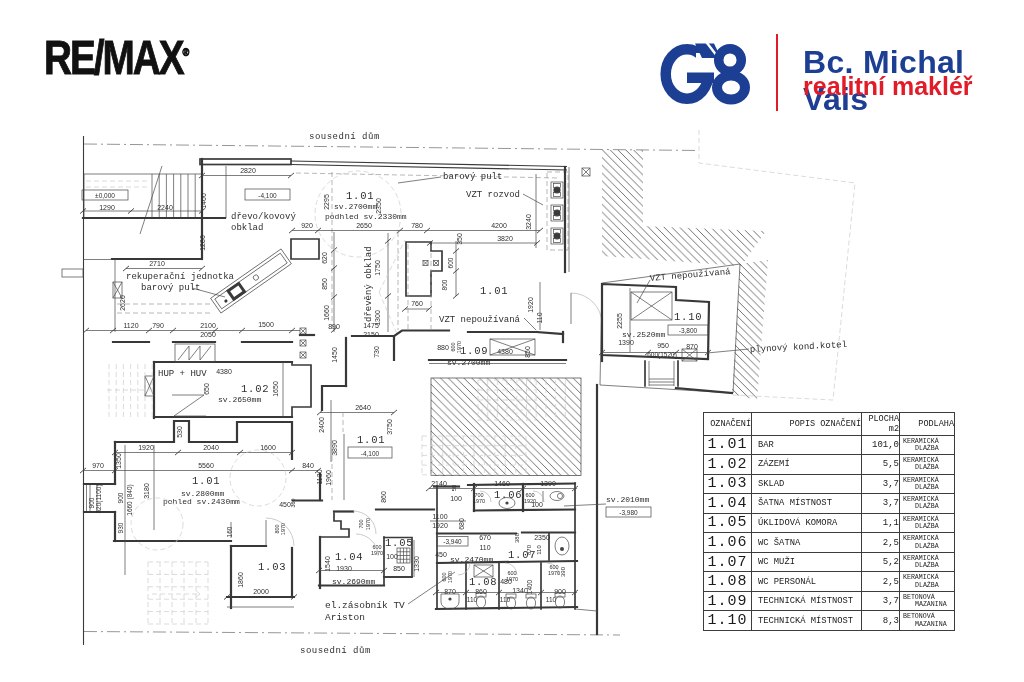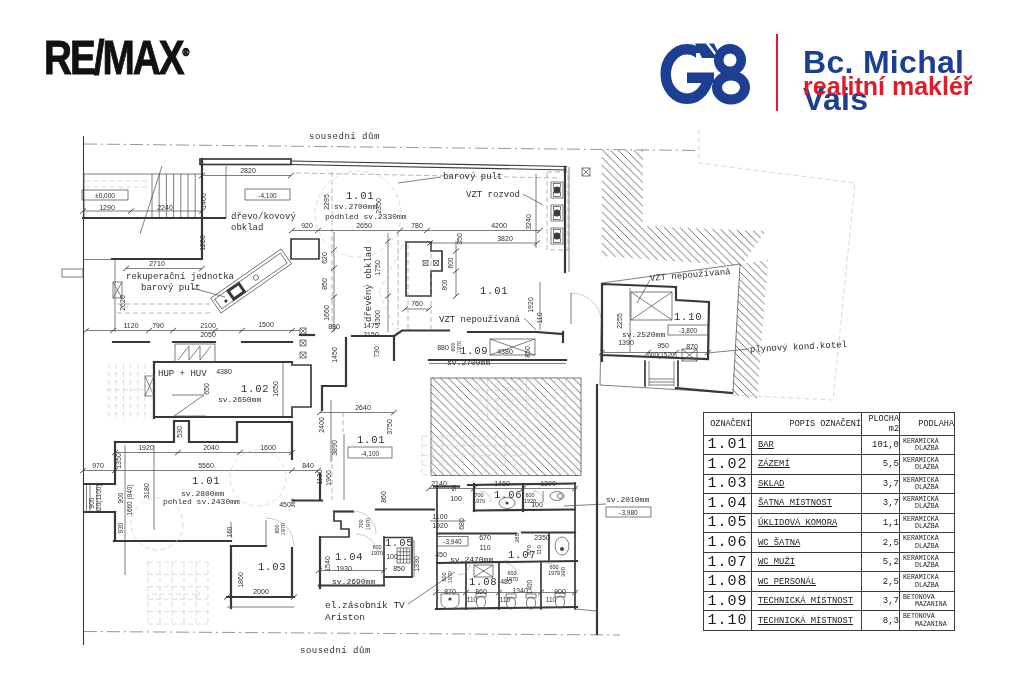--- a/index.html
+++ b/index.html
@@ -25,21 +25,21 @@
 #vais1 { position:absolute; left:803px; top:44px; color:#1c3f94; font-weight:bold; font-size:32px; letter-spacing:0.3px; }
 #vais2 { position:absolute; left:803px; top:72px; color:#e11b28; font-weight:bold; font-size:25px; }
 #redline { position:absolute; left:775.5px; top:34px; width:2.6px; height:77px; background:#e11b28; }
 
 #tbl { position:absolute; left:703px; top:412px; border-collapse:collapse;
   font-family:"Liberation Mono",monospace; color:#1a1a1a; table-layout:fixed; }
 #tbl td, #tbl th { border:1.4px solid #3c3c3c; overflow:hidden; white-space:nowrap; }
 #tbl th { font-size:8.5px; font-weight:normal; height:22.5px; text-align:right; }
 #tbl td { height:19.55px; }
 td.c1 { width:48px; font-size:15px; text-align:center; letter-spacing:1px; }
-td.c2 { width:110px; font-size:8.8px; padding-left:6px;text-decoration:underline; }
+td.c2 { width:110px; font-size:8.8px; padding-left:6px; }
 td.c3 { width:38px; font-size:9px; text-align:right; }
 td.c4 { width:55px; font-size:6.6px; line-height:7.2px; padding-left:3px; }
 td.c4 span { padding-left:12px; }
 </style></head>
 <body>
 <div id="page">
 <svg width="1024" height="682" viewBox="0 0 1024 682" xmlns="http://www.w3.org/2000/svg" style="position:absolute;left:0;top:0">
 <defs>
 <pattern id="ht" width="7.8" height="7.8" patternUnits="userSpaceOnUse">
   <path d="M-1,-1 L8.8,8.8" stroke="#585858" stroke-width="0.85"></path>

